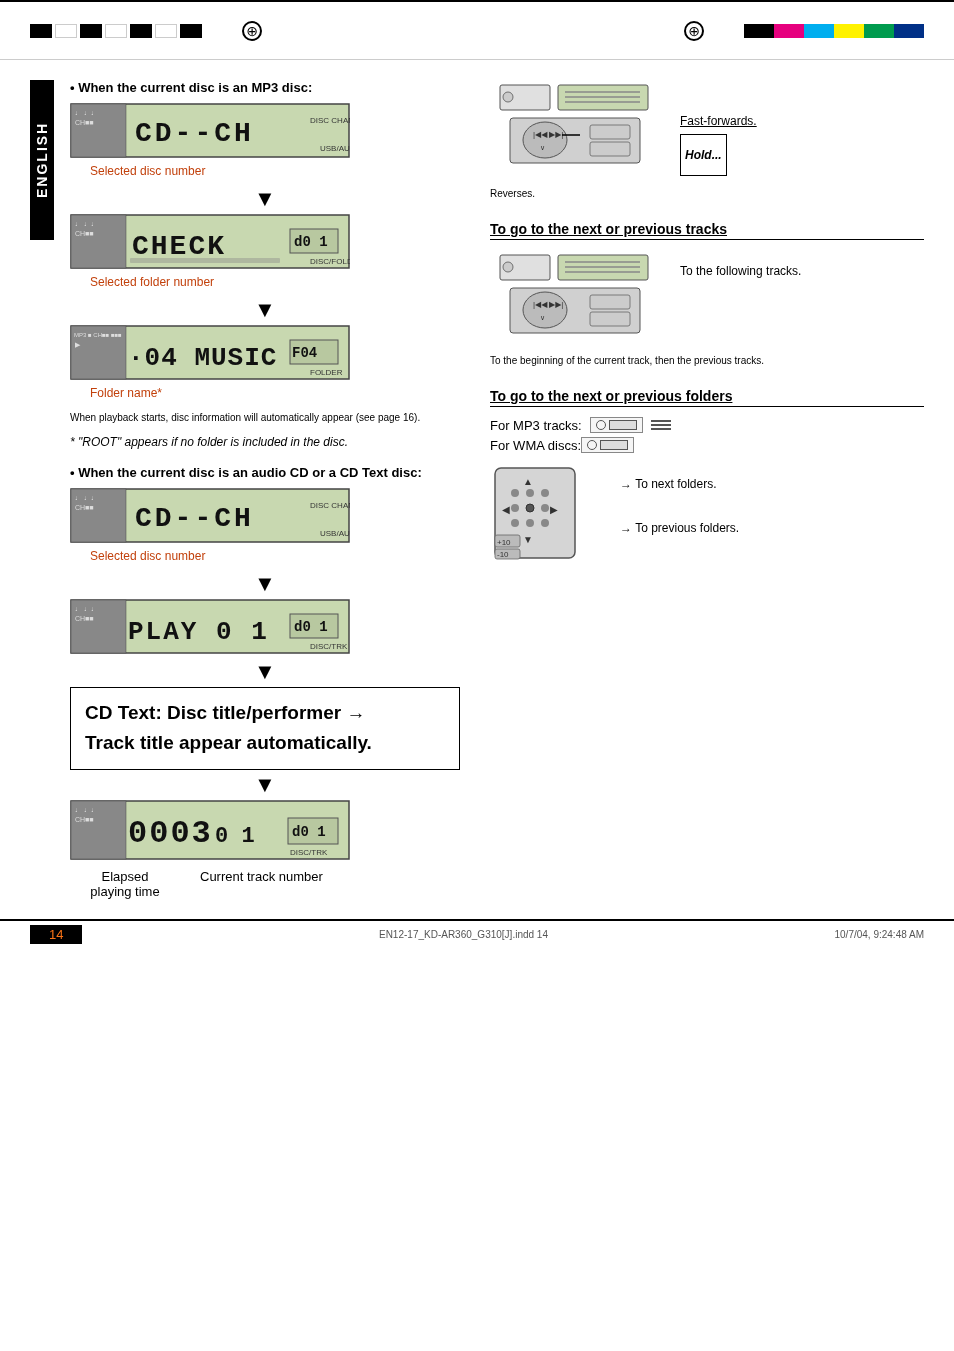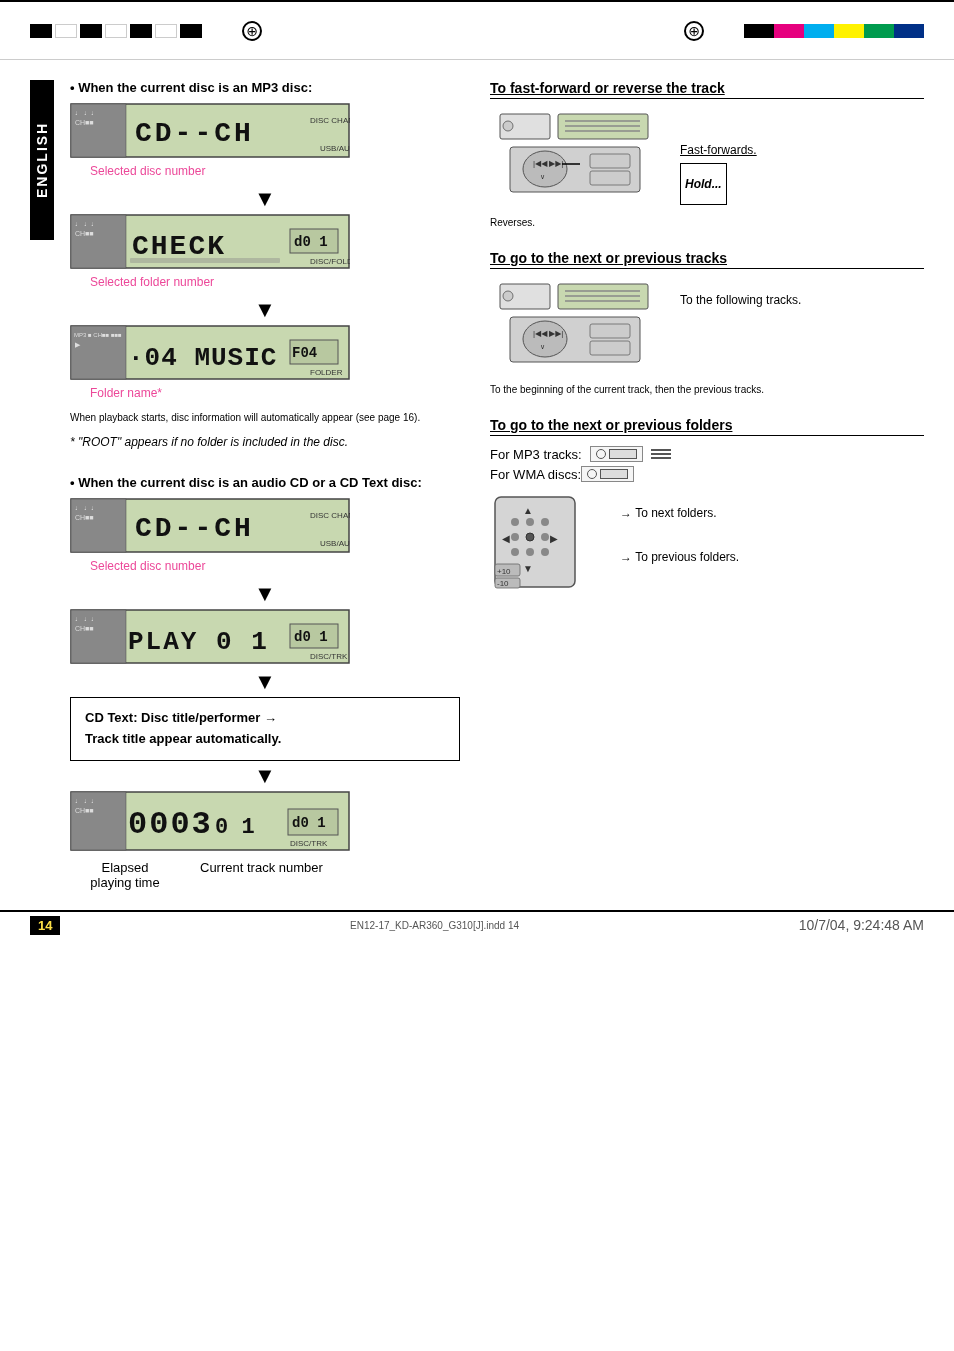--- a/index.html
+++ b/index.html
@@ -109,21 +109,21 @@
 
     
     .section-title {
       font-size: 13px;
       font-weight: bold;
       margin-bottom: 8px;
     }
 
     .caption-text {
       font-size: 12px;
-      color: #ec4899;
+      color: #c2410c;
       margin: 3px 0 8px 20px;
     }
 
     .arrow-down {
       text-align: center;
       font-size: 22px;
       color: #000;
       margin: 2px 0;
     }
 
@@ -135,29 +135,29 @@
 
     .italic-text {
       font-style: italic;
       font-size: 12px;
       margin: 6px 0;
     }
 
     .bullet-section {
       font-size: 13px;
       font-weight: bold;
-      margin: 26px 0 8px 0;
+      margin: 16px 0 8px 0;
     }
 
     
     .cd-text-box {
       border: 1px solid #000;
       padding: 10px 14px;
       margin: 0 0;
-      font-size: 13px;
+      font-size: 19px;
       font-weight: bold;
       line-height: 1.6;
     }
 
     
     .right-section {
       margin-bottom: 20px;
     }
 
     .right-section-title {
@@ -183,36 +183,36 @@
     .page-footer {
       border-top: 2px solid #000;
       display: flex;
       align-items: center;
       padding: 4px 30px;
       margin-top: auto;
     }
 
     .page-num-box {
       background: #000;
-      color: #fde047;
-      padding: 2px 8px;
+      color: #f97316;
+      padding: 2px 19px;
       font-size: 13px;
-      font-weight: bold;
+      font-weight: normal;
       margin-right: 10px;
     }
 
     .footer-info {
       font-size: 10px;
       color: #555;
       flex: 1;
       text-align: center;
     }
 
     .footer-right {
-      font-size: 14px;
+      font-size: 10px;
       color: #555;
     }
 
     .annotation-line {
       font-size: 12px;
       margin: 4px 0;
     }
 
     
     .disc-button-inline {
@@ -426,21 +426,20 @@
             </div>
           </div>
 
         </div>
       </div>
     </div>
 
     <div class="right-col">
 
       <div class="right-section">
-        <div class="right-section-title">To fast-forward or reverse the track</div>
 
         <div style="display:flex; gap:10px; align-items:flex-start; margin-bottom:8px;">
           <div>
             <svg width="180" height="90" viewBox="0 0 180 90">
 
               <rect x="10" y="5" width="50" height="25" rx="2" fill="#e0e0e0" stroke="#555" stroke-width="1"></rect>
               <circle cx="18" cy="17" r="5" fill="#ccc" stroke="#555" stroke-width="0.8"></circle>
 
               <rect x="68" y="5" width="90" height="25" rx="2" fill="#c8d8b0" stroke="#555" stroke-width="1"></rect>
 

